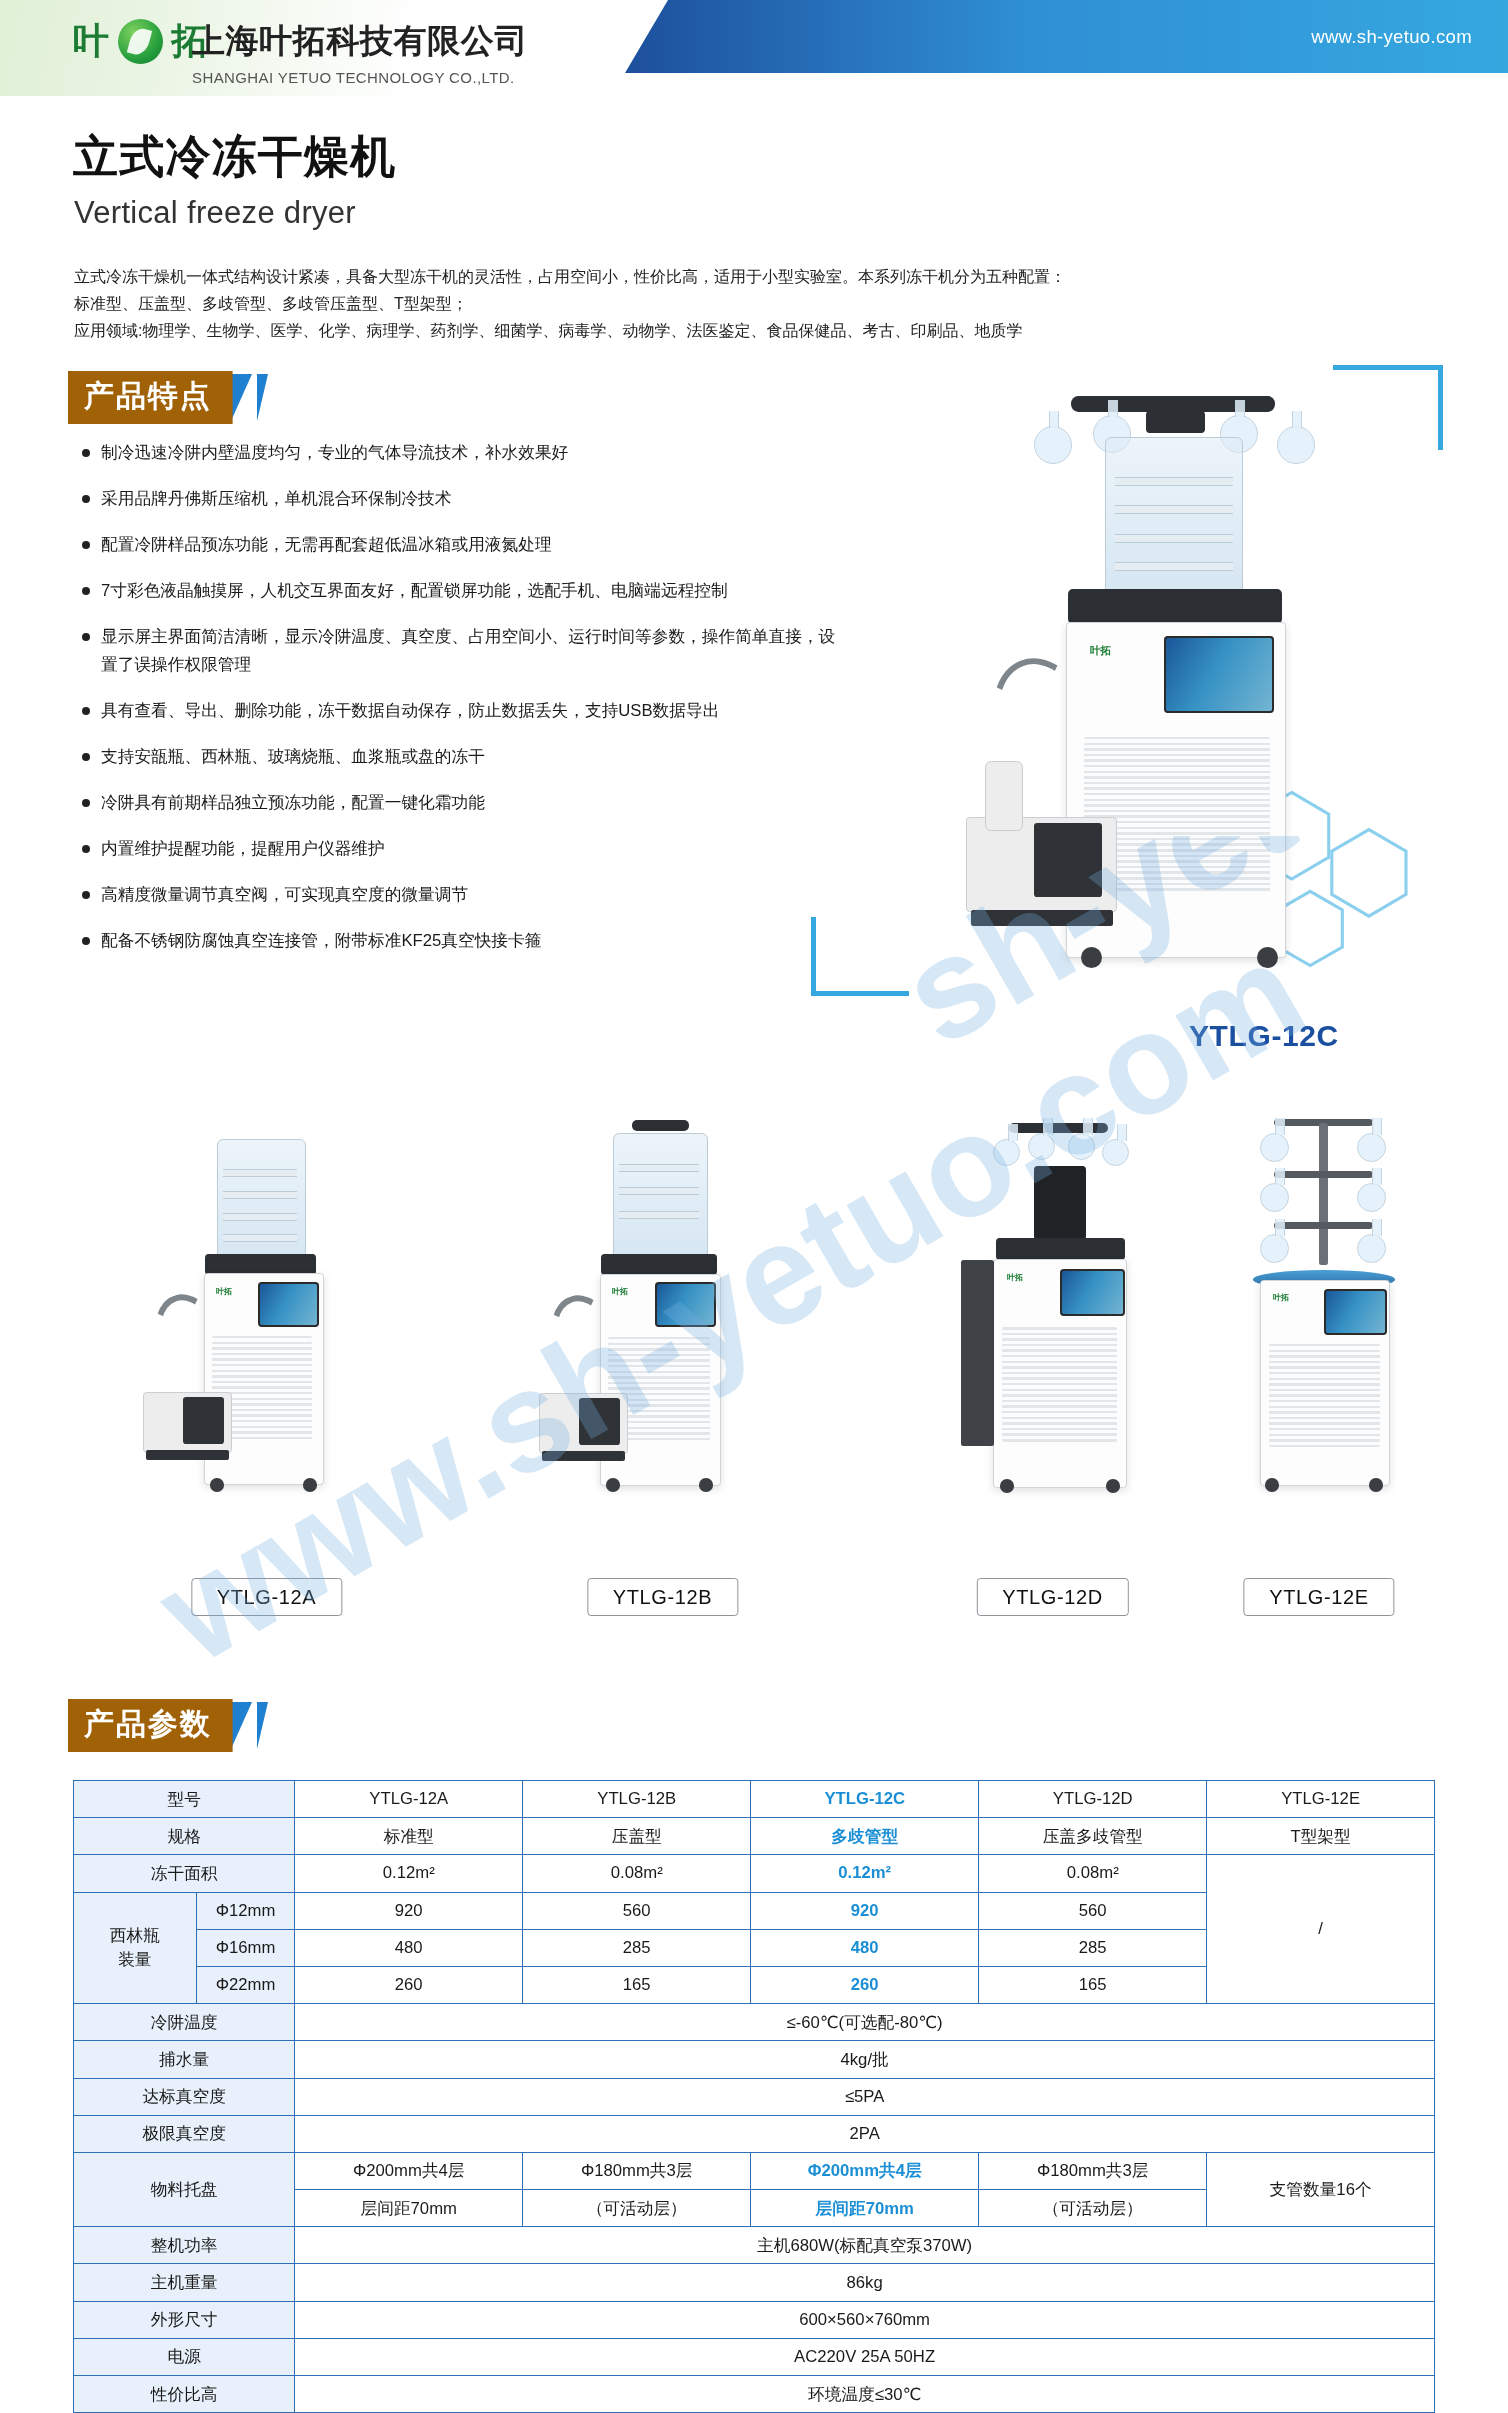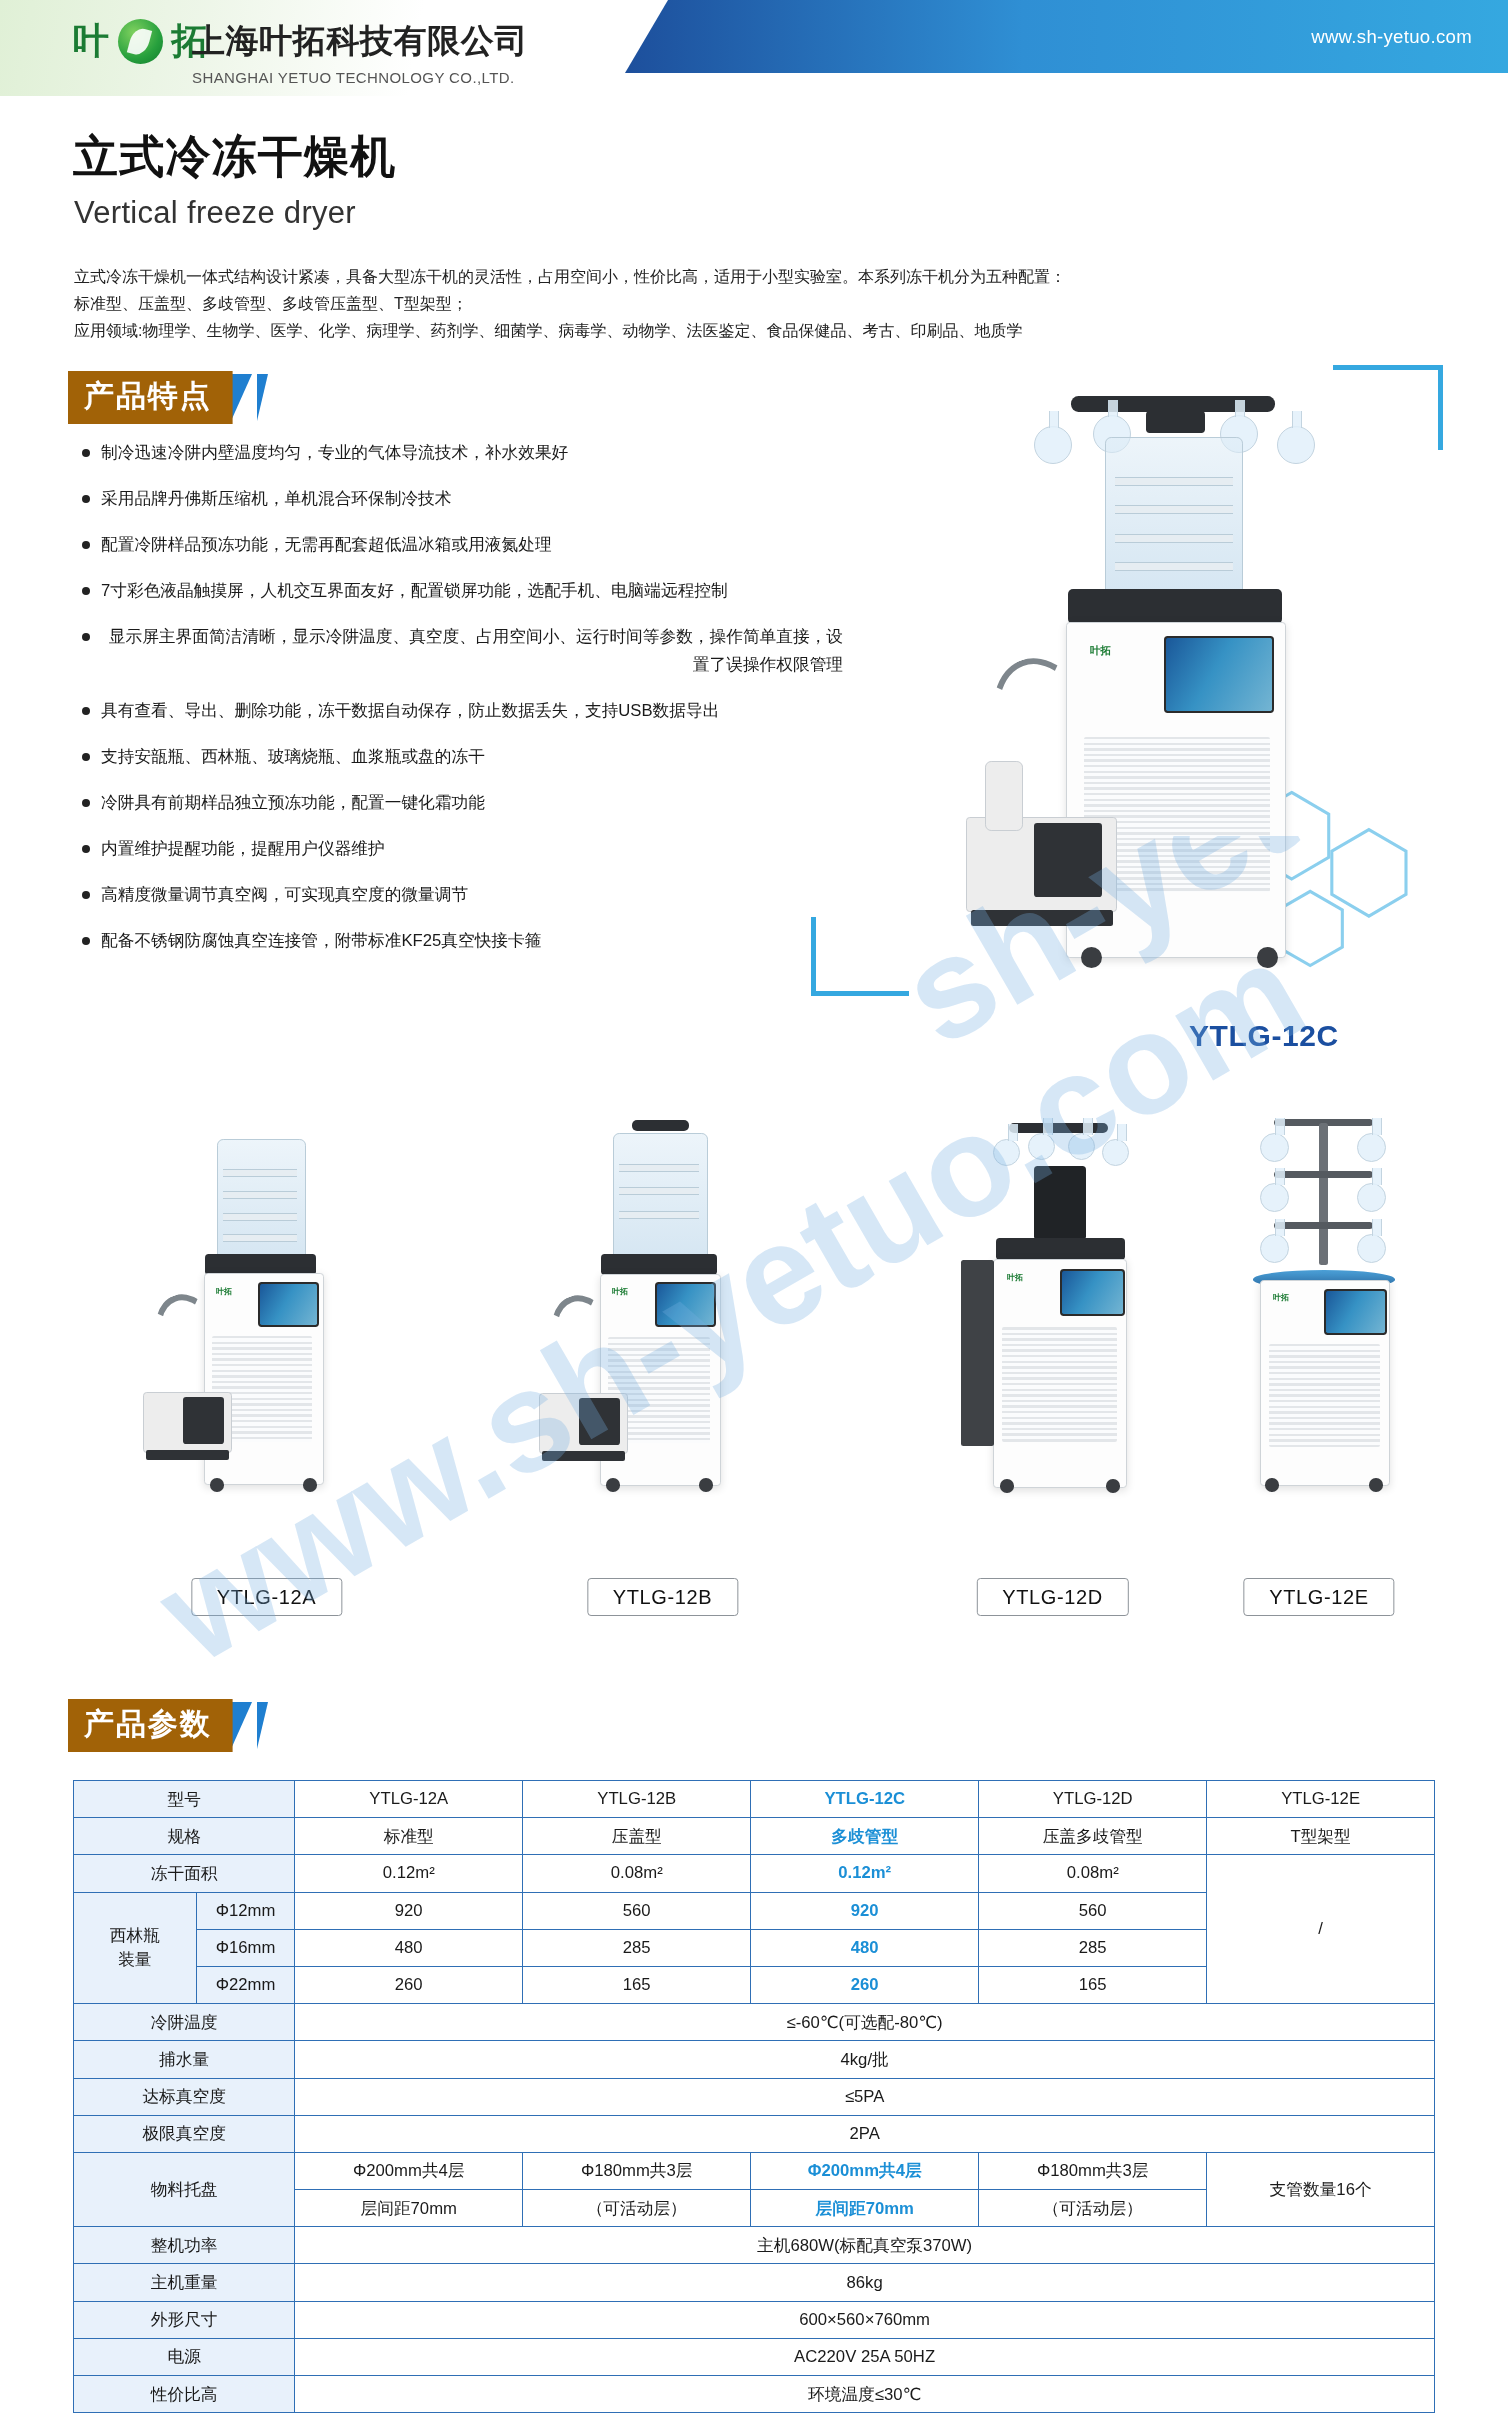--- a/index.html
+++ b/index.html
@@ -95,21 +95,21 @@
   }
   .sec-arrow2{
     width:0;height:0;margin-left:5px;
     border-left:11px solid #1f7fd0;
     border-bottom:47px solid transparent;
   }
 
   
   .features{position:absolute;left:82px;top:439px;width:761px;}
   .feat{
-    display:flex;align-items:flex-start;margin-bottom:18px;text-align:right;
+    display:flex;align-items:flex-start;margin-bottom:18px;
   }
   .dot{
     width:8px;height:8px;border-radius:50%;background:#222;
     margin:10px 11px 0 0;flex:0 0 auto;
   }
   .feat-txt{font-size:16.7px;line-height:28px;color:#1a1a1a;}
 
   
   .hero{
     position:absolute;left:805px;top:371px;width:650px;height:712px;

